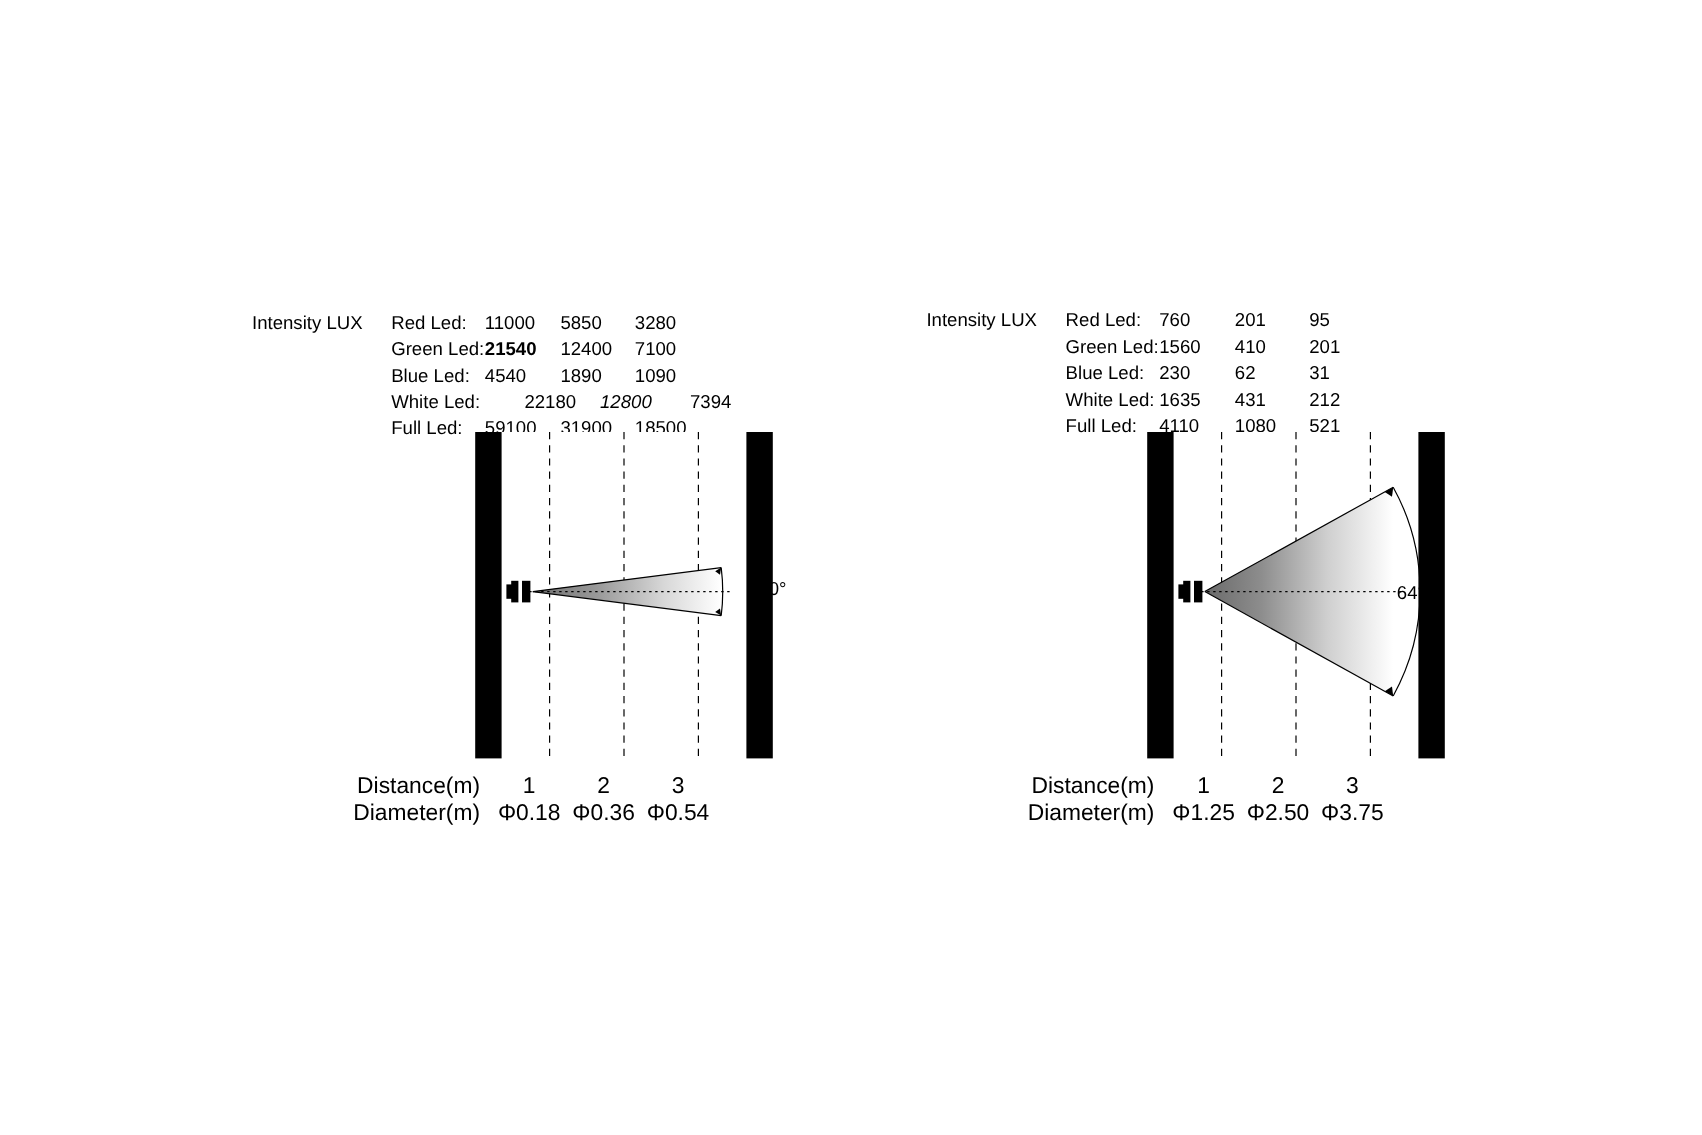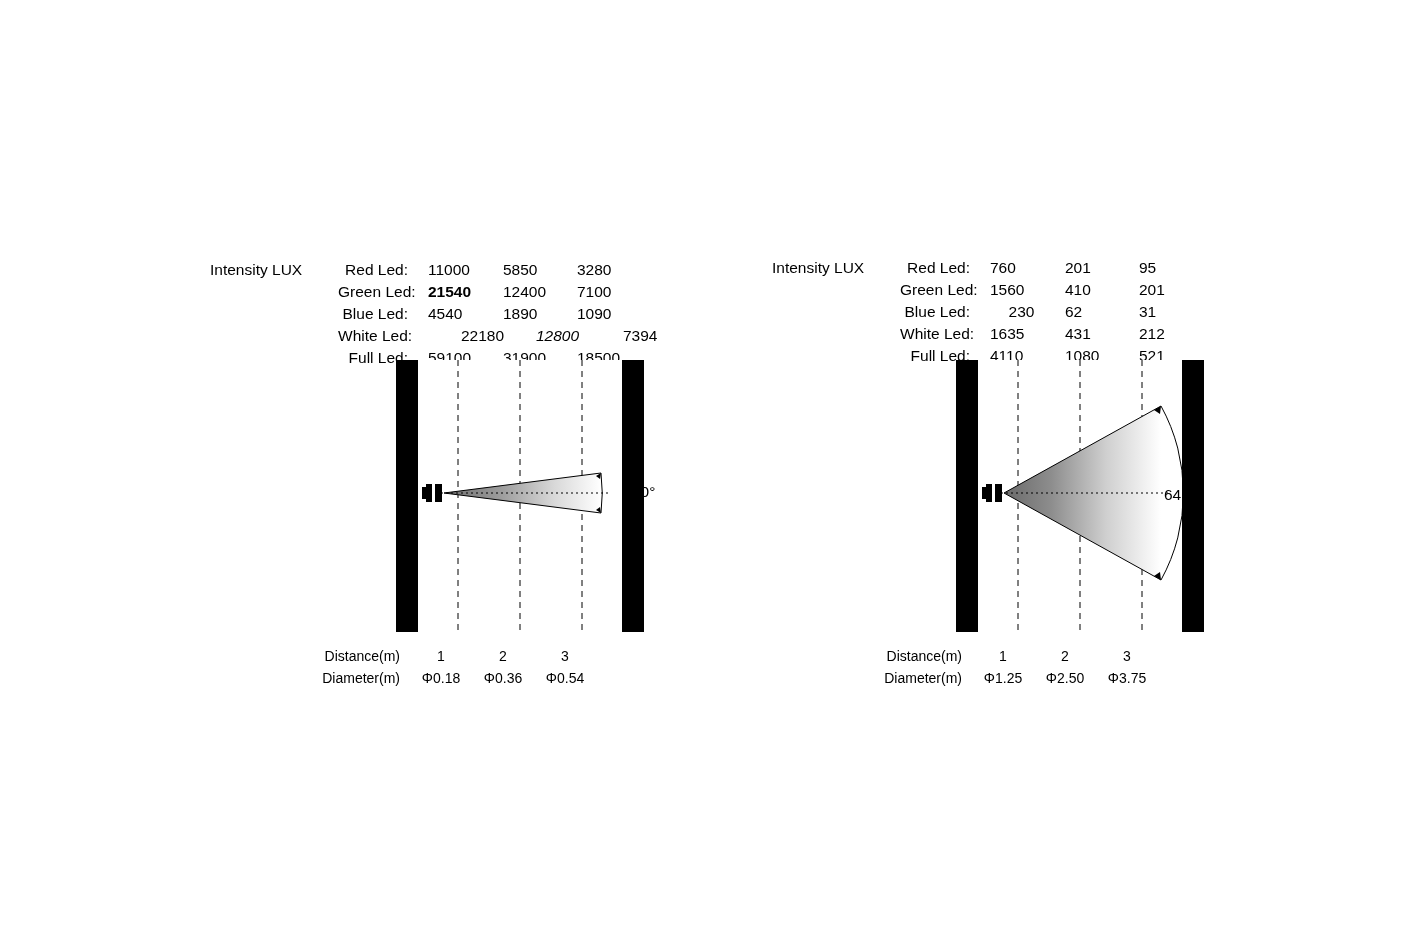--- a/index.html
+++ b/index.html
@@ -26,29 +26,28 @@
   .intensity-table {
     position: absolute;
     font-size: 15.5px;
     line-height: 20px;
     white-space: nowrap;
   }
   .intensity-row {
     display: flex;
     align-items: baseline;
     height: 20px;
-    gap: 12px;
   }
   .it-lead {
     width: 116px;
     text-align: left;
   }
   .it-label {
     width: 118px;
-    text-align: right;
+    text-align: left;
     padding-right: 8px;
   }
   .it-val {
     text-align: left;
   }
 
   
   .beam-box {
     position: absolute;
     background: #ffffff;
@@ -61,21 +60,21 @@
   }
   .beam-svg {
     position: absolute;
     top: 0;
     left: 0;
   }
 
   
   .bottom-table {
     position: absolute;
-    font-size: 14px;
+    font-size: 19px;
     line-height: 22px;
     white-space: nowrap;
   }
   .bt-row {
     display: flex;
     align-items: baseline;
     height: 22px;
   }
   .bt-label {
     text-align: right;
@@ -198,21 +197,21 @@
     <div class="bt-row intensity-row">
       <div class="it-lead"></div>
       <div class="it-label" style="width:70px;">Green Led:</div>
       <div class="it-val" style="width:63px;">1560</div>
       <div class="it-val" style="width:62px;">410</div>
       <div class="it-val" style="width:62px;">201</div>
     </div>
     <div class="bt-row intensity-row">
       <div class="it-lead"></div>
       <div class="it-label" style="width:70px;">Blue Led:</div>
-      <div class="it-val" style="width:63px;text-align:center;">230</div>
+      <div class="it-val" style="width:63px;">230</div>
       <div class="it-val" style="width:62px;">62</div>
       <div class="it-val" style="width:62px;">31</div>
     </div>
     <div class="bt-row intensity-row">
       <div class="it-lead"></div>
       <div class="it-label" style="width:70px;">White Led:</div>
       <div class="it-val" style="width:63px;">1635</div>
       <div class="it-val" style="width:62px;">431</div>
       <div class="it-val" style="width:62px;">212</div>
     </div>

